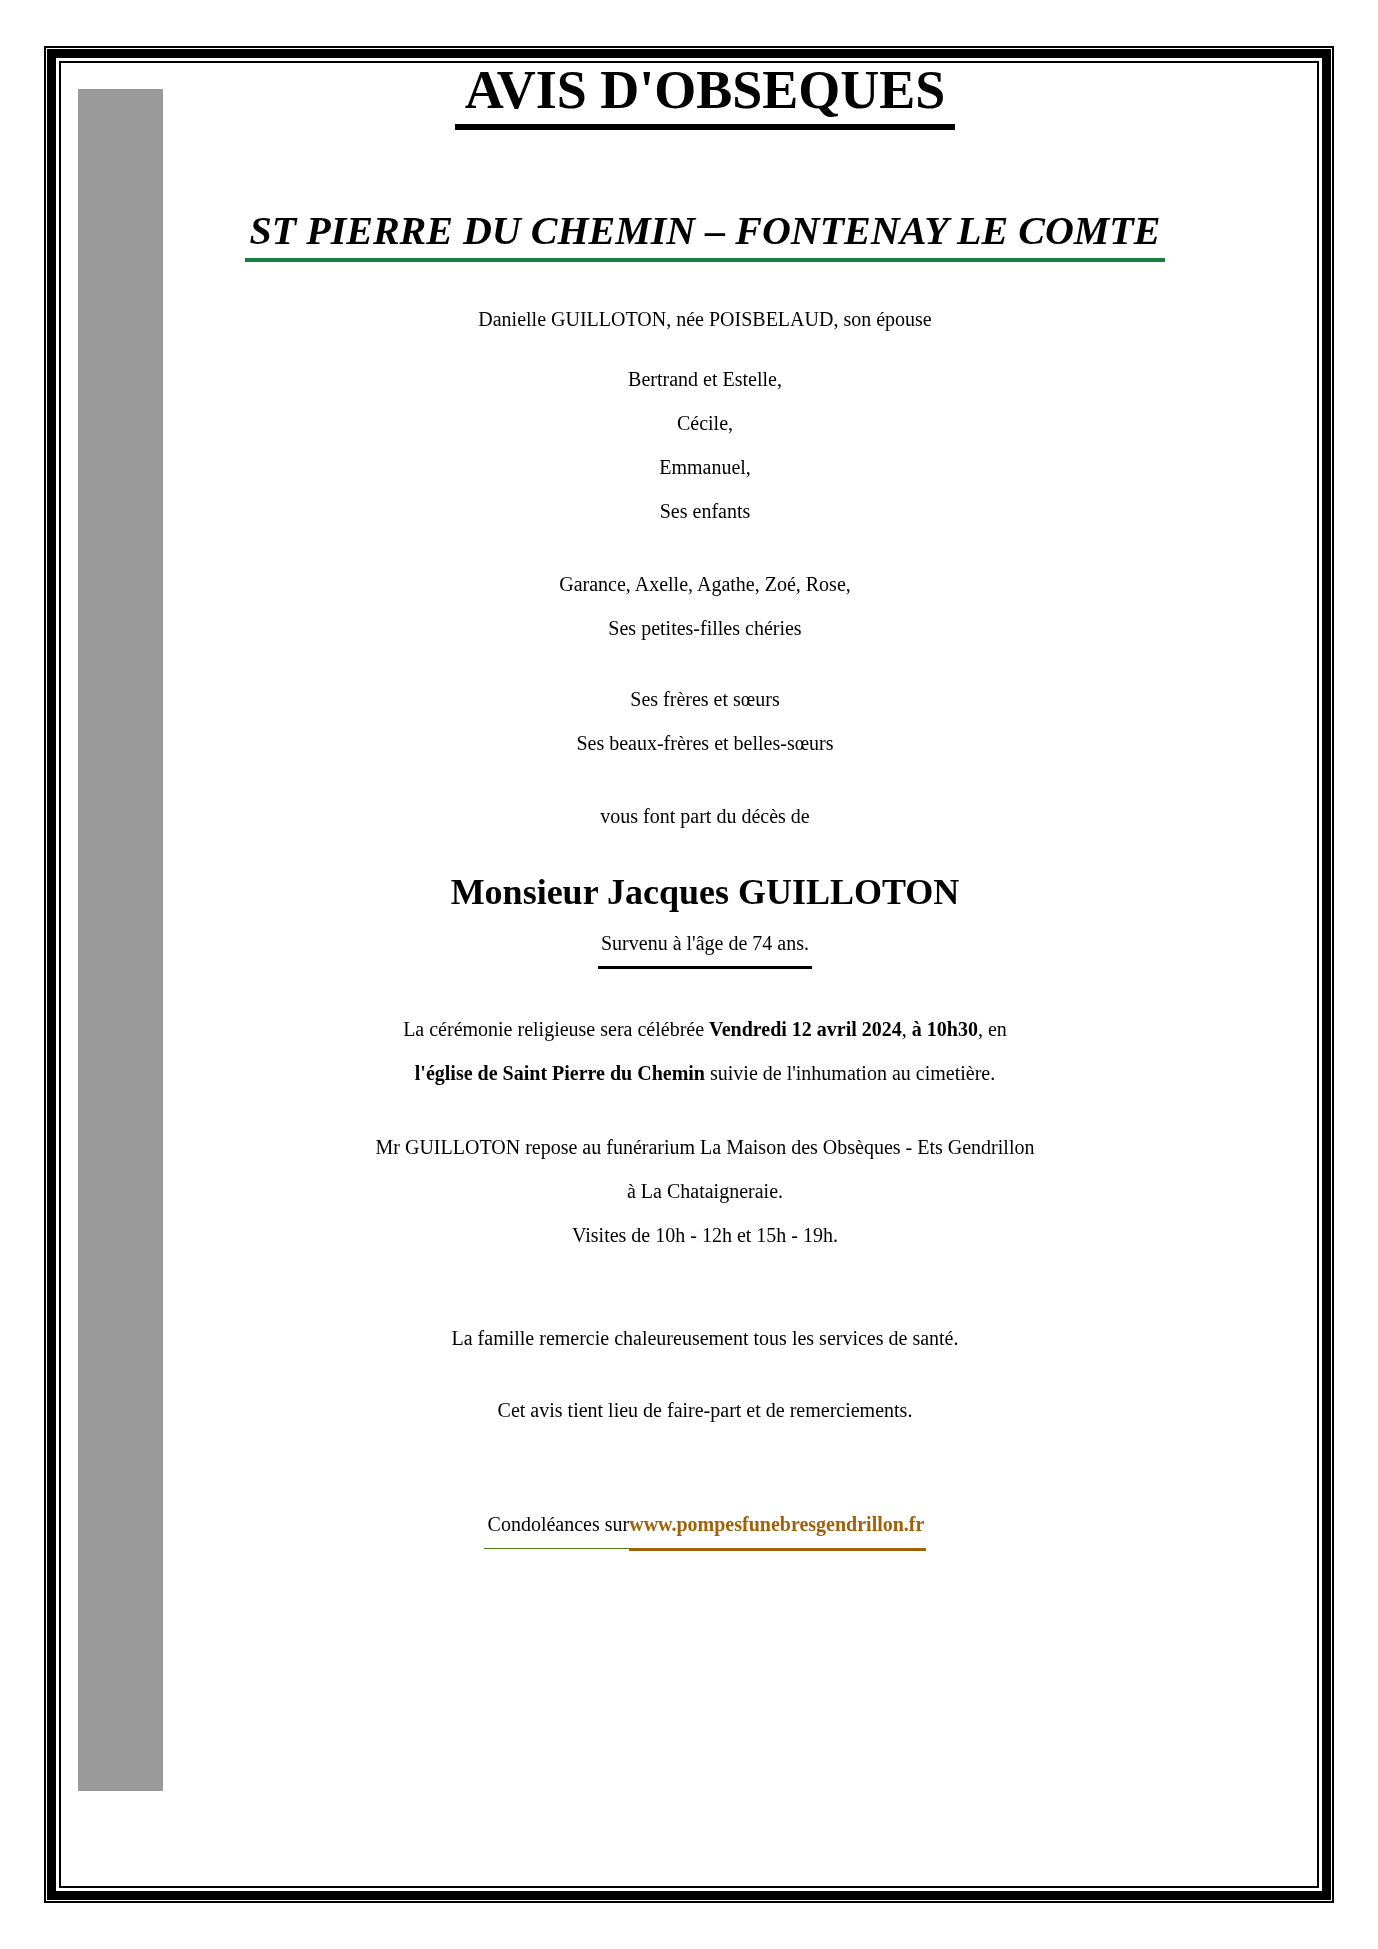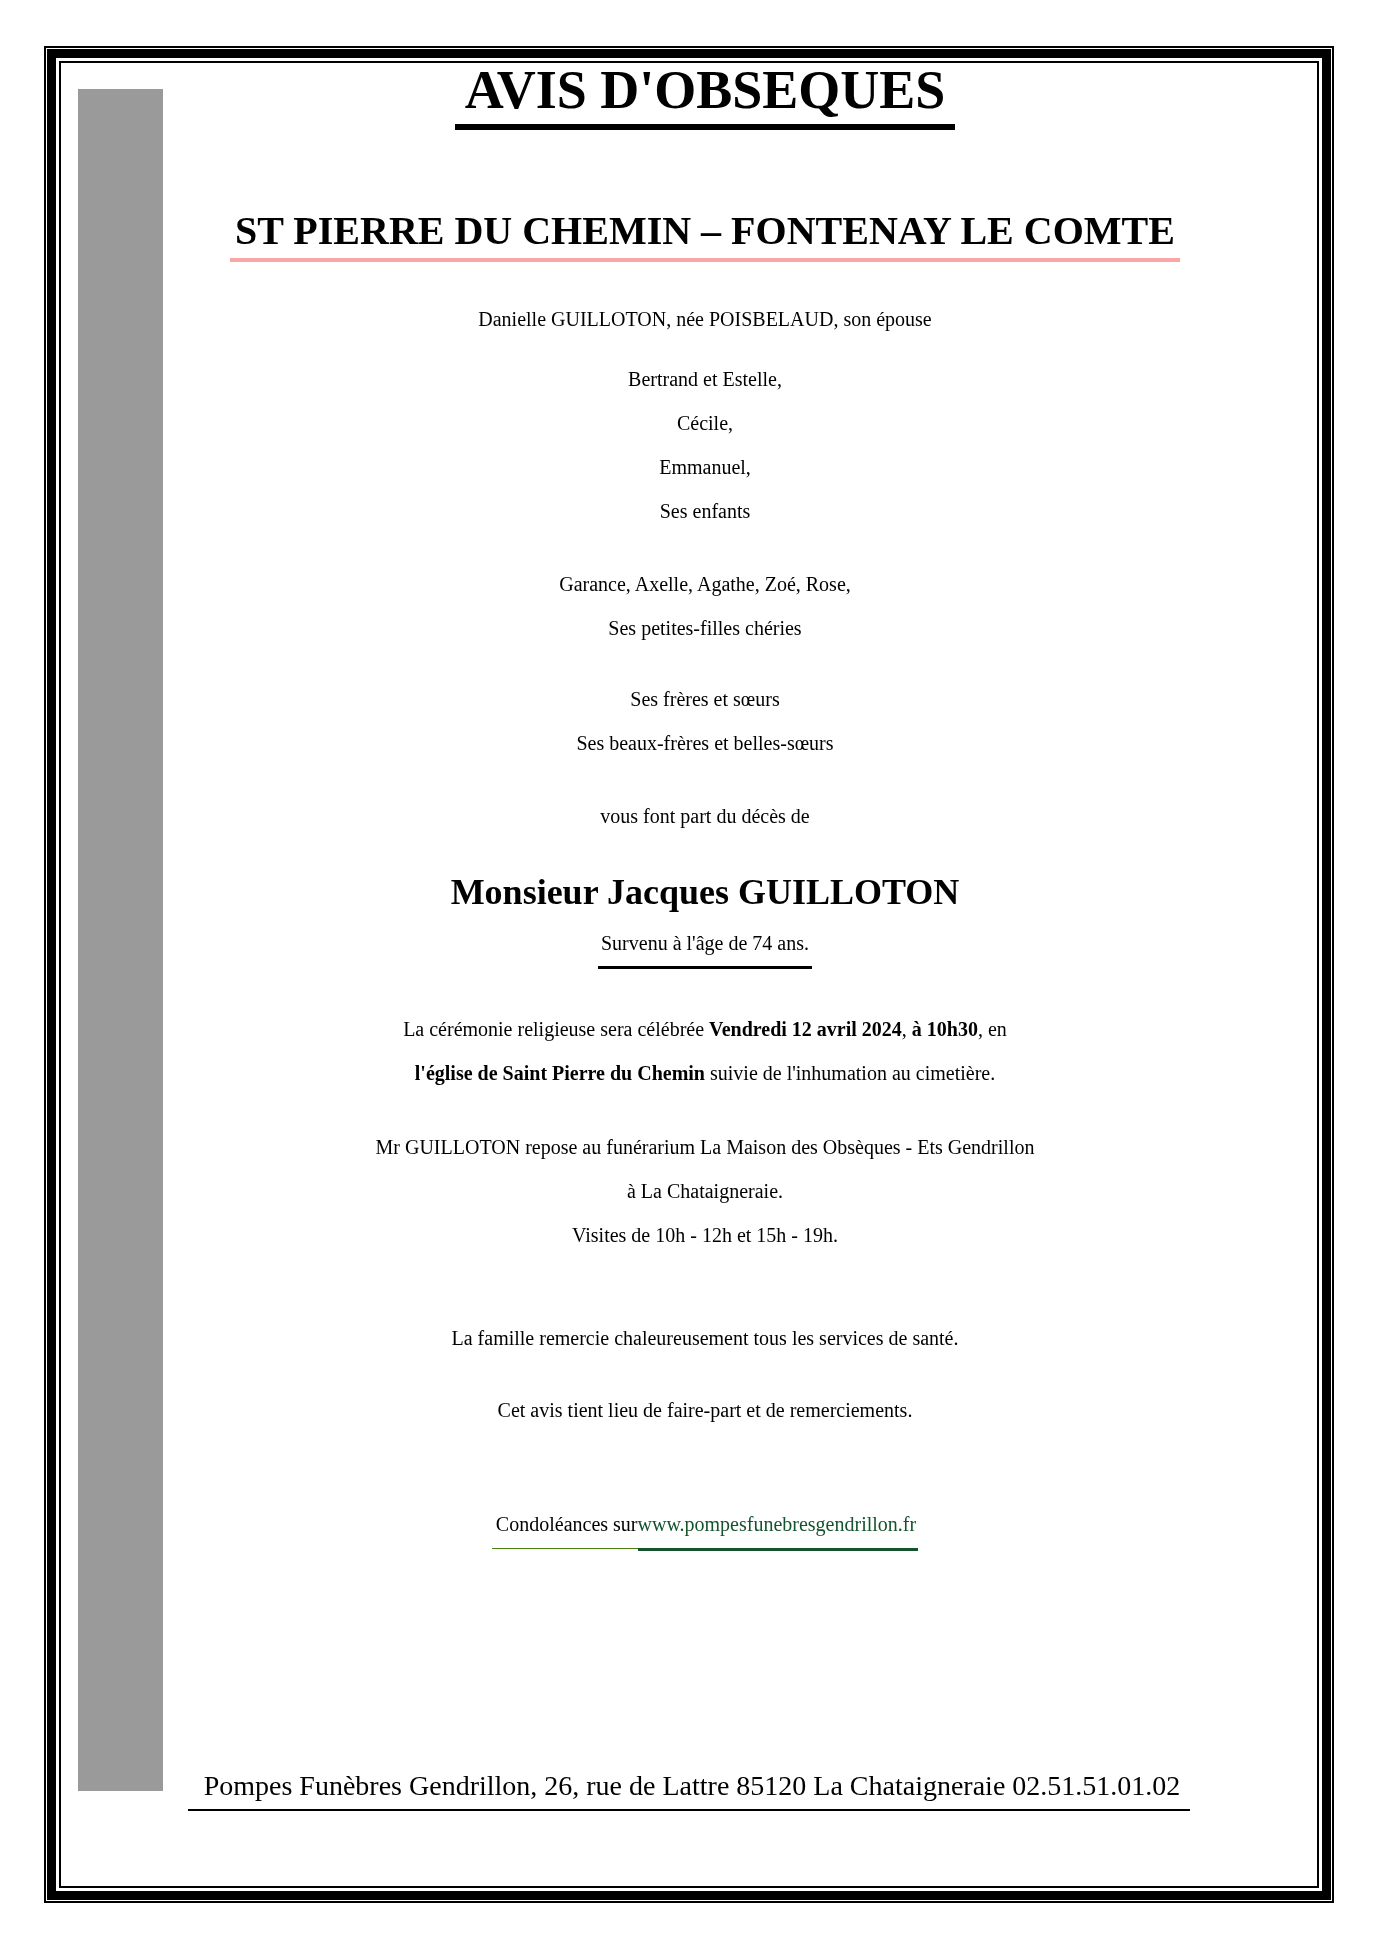--- a/index.html
+++ b/index.html
@@ -49,21 +49,21 @@
     font-size: 20px;
     line-height: 44px;
     white-space: nowrap;
   }
   .b { font-weight: bold; }
 
   .title-block { top: 58px; font-size: 54px; line-height: 64px; font-weight: bold; }
   .title-block .u { display: inline-block; border-bottom: 6px solid #000; padding: 0 10px 2px 10px; }
 
   .heading-block { top: 206px; font-size: 40px; line-height: 50px; font-weight: bold; }
-  .heading-block .u { display: inline-block; border-bottom: 4px solid #fca5a5; padding: 0 5px 2px 5px; }
+  .heading-block .u { display: inline-block; border-bottom: 4px solid #15803d; padding: 0 5px 2px 5px; font-style: italic; }
 
   .spouse-block { top: 297px; }
   .children-block { top: 357px; }
   .grandchildren-block { top: 562px; }
   .siblings-block { top: 677px; }
   .announce-block { top: 794px; }
 
   .name-block { top: 868px; font-size: 36px; line-height: 48px; font-weight: bold; }
   .age-block { top: 921px; }
   .age-block .u { display: inline-block; border-bottom: 3px solid #000; padding: 0 3px 1px 3px; }
@@ -154,20 +154,17 @@
     <div>Mr GUILLOTON repose au funérarium La Maison des Obsèques - Ets Gendrillon</div>
     <div>à La Chataigneraie.</div>
     <div>Visites de 10h - 12h et 15h - 19h.</div>
   </div>
 
   <div class="block thanks-block">La famille remercie chaleureusement tous les services de santé.</div>
 
   <div class="block fairepart-block">Cet avis tient lieu de faire-part et de remerciements.</div>
 
   <div class="block condolences-block">
-    <span class="u-black">Condoléances sur </span><a href="#" style="color: #14532d;">www.pompesfunebresgendrillon.fr</a>
+    <span class="u-black">Condoléances sur </span><a href="#" style="color: #a16207; font-weight: bold;">www.pompesfunebresgendrillon.fr</a>
   </div>
 
-  <div class="footer-block">
-    <span class="u">Pompes Funèbres Gendrillon, 26, rue de Lattre 85120 La Chataigneraie 02.51.51.01.02</span>
-  </div>
 
 </div>
 
 </body></html>

